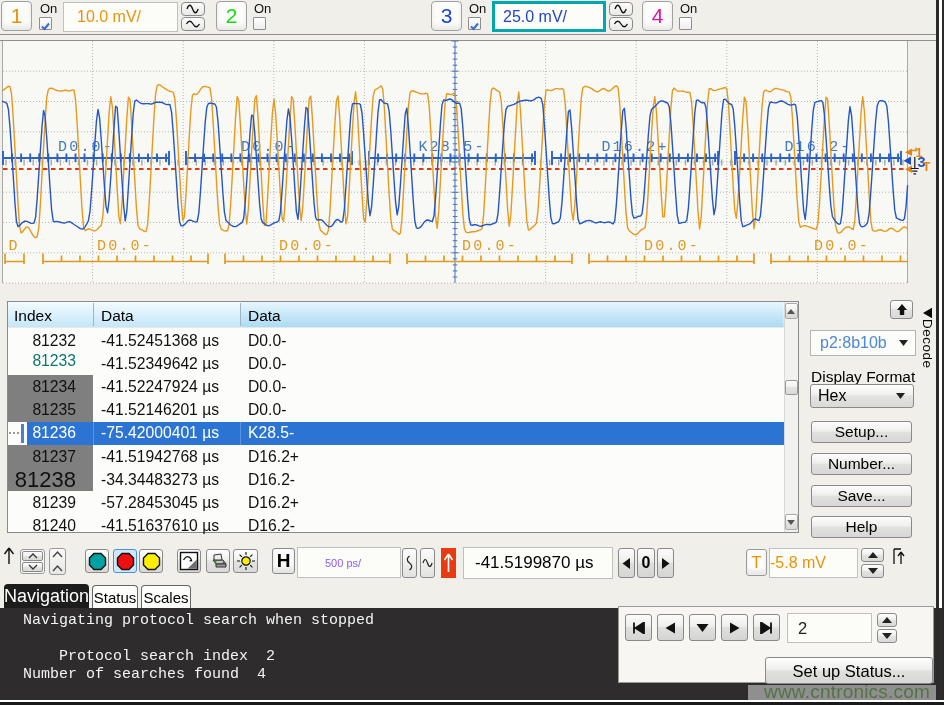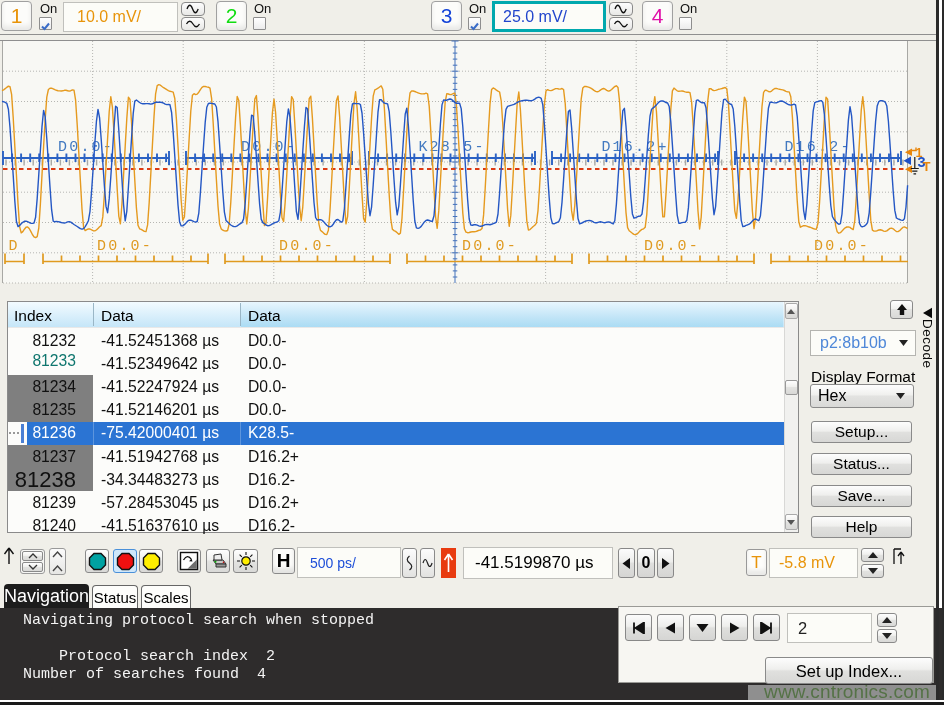--- a/index.html
+++ b/index.html
@@ -178,21 +178,21 @@
     </svg>
   </div>
 <div class="abs" style="left:811px;top:368px;font-size:15.5px;color:#000">Display Format</div>
 <div class="btn" style="left:810px;top:384px;width:104px;height:24px;border-radius:3px">
     <span style="position:absolute;left:7px;font-size:16px">Hex</span>
     <svg width="9" height="6" viewBox="0 0 9 6" style="position:absolute;right:8px">
       <path d="M0,0 h9 l-4.5,6 z" fill="#222"></path>
     </svg>
   </div>
 <div class="rbtn" style="top:421px">Setup...</div>
-<div class="rbtn" style="top:453px">Status...</div>
+<div class="rbtn" style="top:453px">Number...</div>
 <div class="rbtn" style="top:485px">Save...</div>
 <div class="rbtn" style="top:516px">Help</div>
 
 <div class="abs" style="left:2px;top:547px;width:14px;height:18px"><svg width="14" height="18" viewBox="0 0 14 18">
       <path d="M7,1 V17 M7,1 L2.5,7 M7,1 L11.5,7" stroke="#111" stroke-width="1.4" fill="none"></path>
     </svg></div>
 <div class="abs" style="left:20px;top:549px;width:25px;height:25px;border:1px solid #999;border-radius:3px;background:#f6f6f4">
  <div class="btn" style="left:1px;top:1px;width:21px;height:10px;border-radius:2px">
       <svg width="10" height="6" viewBox="0 0 10 6">
         <path d="M1,5 L5,1 L9,5" stroke="#333" stroke-width="1.3" fill="none"></path>
@@ -243,21 +243,21 @@
   </div>
 <div class="btn" style="left:233px;top:549px;width:25px;height:24px">
     <svg width="20" height="20" viewBox="0 0 20 20">
       <circle cx="10" cy="10" r="4.2" fill="#ffee00" stroke="#111" stroke-width="1.2"></circle>
       <g stroke="#111" stroke-width="1.1">
         <path d="M10,1 V4 M10,16 V19 M1,10 H4 M16,10 H19 M3.6,3.6 L5.8,5.8 M14.2,14.2 L16.4,16.4 M3.6,16.4 L5.8,14.2 M14.2,5.8 L16.4,3.6"></path>
       </g>
     </svg>
   </div>
 <div class="abs" style="left:272px;top:548px;width:23px;height:26px;background:#fdfdfb;border:1px solid #8a8a8a;border-radius:3px;text-align:center;font-size:19px;font-weight:bold;line-height:24px;box-shadow:inset 0 -5px 4px rgba(0,0,0,.10)">H</div>
-<div class="fld" style="left:297px;top:547px;width:104px;height:31px;font-size:14px;color:#1d4ed8;padding-left:12px">500 ps/</div>
+<div class="fld" style="left:297px;top:547px;width:104px;height:31px;font-size:11px;color:#8b5cf6;padding-left:27px">500 ps/</div>
 <div class="abs" style="left:402px;top:548px;width:15px;height:30px;background:linear-gradient(#fcfcfc,#e2e2e0);border:1px solid #8a8a8a;border-radius:3px"><svg width="13" height="28" viewBox="0 0 13 28">
       <path d="M6.5,7 q-4.5,3.5 0,7 q4.5,3.5 0,7" stroke="#222" stroke-width="1.2" fill="none"></path>
     </svg></div>
 <div class="abs" style="left:419.5px;top:548px;width:15px;height:30px;background:linear-gradient(#fcfcfc,#e2e2e0);border:1px solid #8a8a8a;border-radius:3px"><svg width="13" height="28" viewBox="0 0 13 28">
       <path d="M2,14 q2.2,-7 4.5,0 q2.3,7 4.6,0" stroke="#222" stroke-width="1.2" fill="none"></path>
     </svg></div>
 <div class="abs" style="left:441px;top:548px;width:15px;height:30px;background:#e83b10;display:flex;align-items:center;justify-content:center">
     <svg width="11" height="22" viewBox="0 0 11 22">
       <path d="M5.5,2 V20 M5.5,2 L1.5,8 M5.5,2 L9.5,8" stroke="#fff" stroke-width="1.6" fill="none"></path>
     </svg>
@@ -268,21 +268,21 @@
       <path d="M8,0 V11 L0.5,5.5 Z" fill="#111"></path>
     </svg>
   </div>
 <div class="navb" style="left:637px;top:548px;width:18px;height:30px;font-size:16px;font-weight:bold">0</div>
 <div class="navb" style="left:657px;top:548px;width:17px;height:30px">
     <svg width="9" height="11" viewBox="0 0 9 11">
       <path d="M1,0 V11 L8.5,5.5 Z" fill="#111"></path>
     </svg>
   </div>
 <div class="abs" style="left:746px;top:549px;width:21px;height:27px;background:#fdfdfb;border:1px solid #999;border-radius:3px;text-align:center;font-size:17px;color:#e8940a;line-height:25px;box-shadow:inset 0 -5px 4px rgba(0,0,0,.08)">T</div>
-<div class="fld" style="left:769px;top:548px;width:89px;height:30px;font-size:16px;color:#e8940a;padding-left:9px">-5.8 mV</div>
+<div class="fld" style="left:769px;top:548px;width:89px;height:30px;font-size:16px;color:#e8940a;">-5.8 mV</div>
 <div class="btn" style="left:861px;top:548px;width:23px;height:14px">
     <svg width="12" height="8" viewBox="0 0 12 8">
       <path d="M1,7 L6,1 L11,7 Z" fill="#222"></path>
     </svg>
   </div>
 <div class="btn" style="left:861px;top:564px;width:23px;height:14px">
     <svg width="12" height="8" viewBox="0 0 12 8">
       <path d="M1,1 L11,1 L6,7 Z" fill="#222"></path>
     </svg>
   </div>
@@ -330,21 +330,21 @@
 <div class="btn" style="left:877px;top:613px;width:20px;height:14px">
     <svg width="12" height="8" viewBox="0 0 12 8">
       <path d="M1,7 L6,1 L11,7 Z" fill="#222"></path>
     </svg>
   </div>
 <div class="btn" style="left:877px;top:629px;width:20px;height:14px">
     <svg width="12" height="8" viewBox="0 0 12 8">
       <path d="M1,1 L11,1 L6,7 Z" fill="#222"></path>
     </svg>
   </div>
-<div class="abs" style="left:765px;top:657px;width:168px;height:27px;background:linear-gradient(#fdfdfd,#efefed 45%,#e0e0de 52%,#d7d7d5);border:1px solid #8a8a8a;border-radius:3px;text-align:center;font-size:16.5px;line-height:26px">Set up Index...</div>
+<div class="abs" style="left:765px;top:657px;width:168px;height:27px;background:linear-gradient(#fdfdfd,#efefed 45%,#e0e0de 52%,#d7d7d5);border:1px solid #8a8a8a;border-radius:3px;text-align:center;font-size:16.5px;line-height:26px">Set up Status...</div>
 
 <div class="abs" style="left:748px;top:685px;width:188px;height:15px;background:#8f8f8f"></div>
 <div class="abs" style="left:764px;top:681px;width:175px;font-size:19px;color:#527143;opacity:.95;letter-spacing:0.2px">www.cntronics.com</div>
 
 <div class="abs" style="left:936px;top:0;width:2.5px;height:702px;background:#2a2a2a"></div>
 <div class="abs" style="left:941.5px;top:0;width:2.5px;height:706px;background:#2a2a2a"></div>
 <div class="abs" style="left:944px;top:0;width:4px;height:706px;background:#fff"></div>
 <div class="abs" style="left:938.5px;top:0;width:3px;height:706px;background:#fff;z-index:-1"></div>
 <div class="abs" style="left:0;top:700px;width:944px;height:2px;background:#fff"></div>
 <div class="abs" style="left:0;top:702px;width:944px;height:2.5px;background:#1a1a1a"></div>

